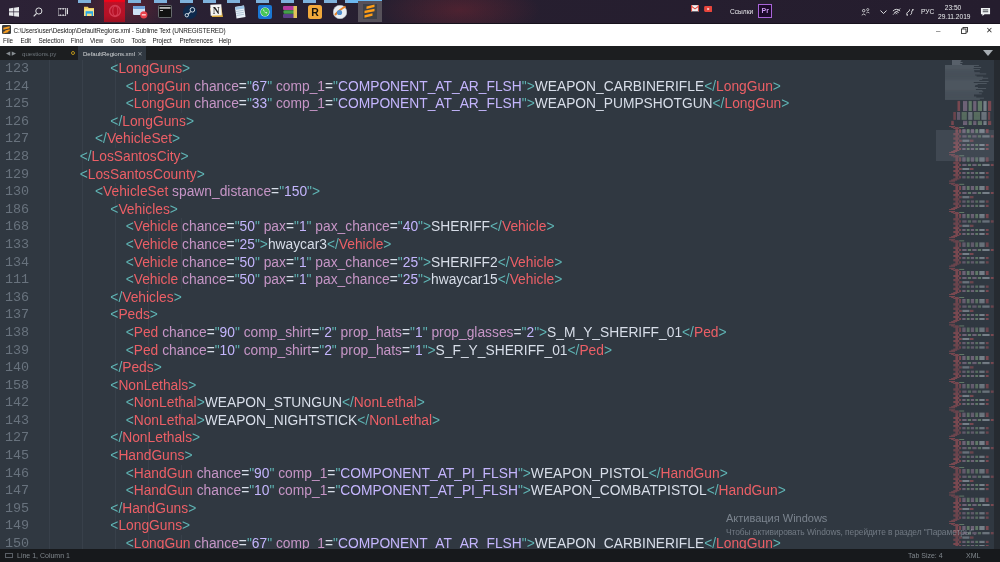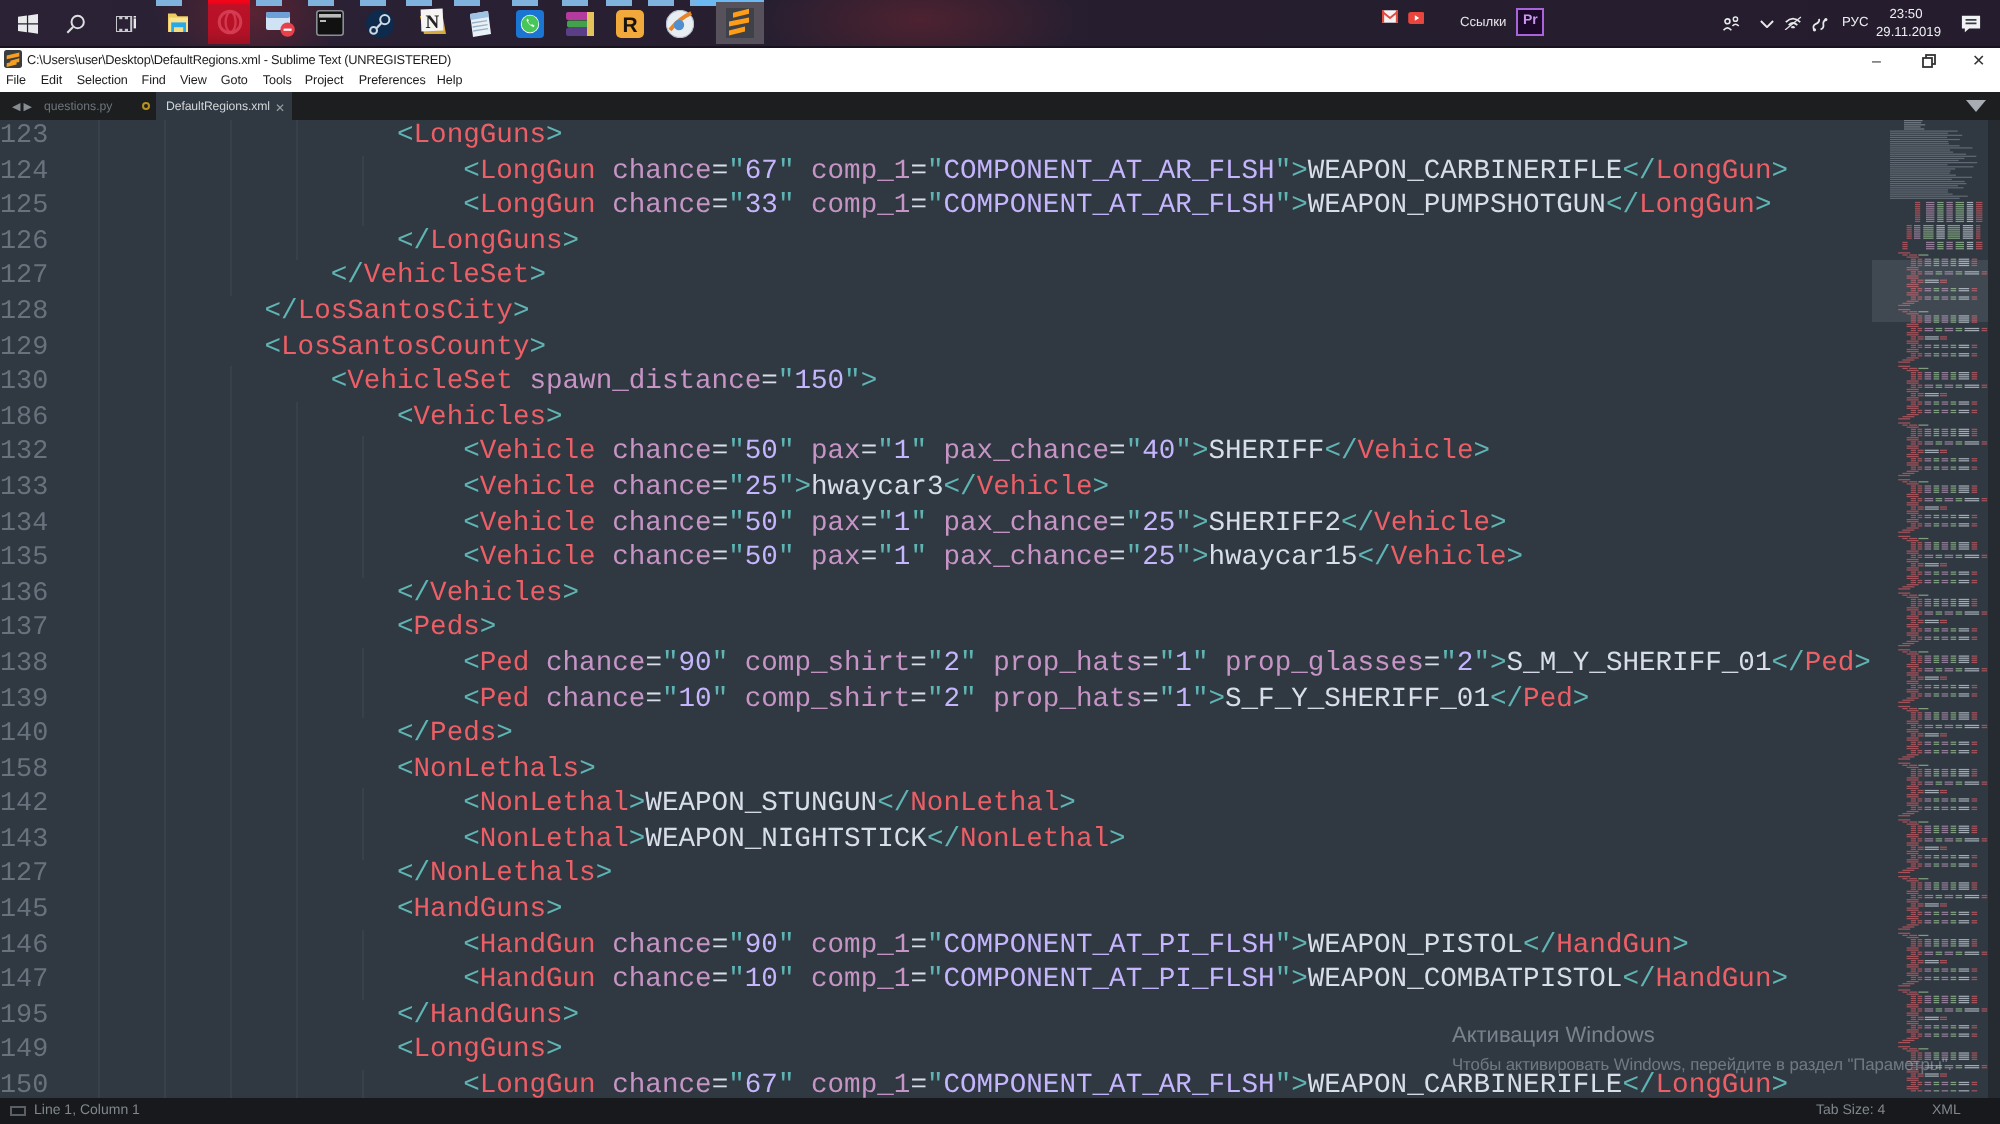--- a/index.html
+++ b/index.html
@@ -13,23 +13,23 @@
 .wbtn{position:absolute;top:26px;color:#333;font-size:8px}
 #tabbar{position:absolute;left:0;top:46px;width:1000px;height:14px;background:#1c1e20}
 #tab1{position:absolute;left:22px;top:49.5px;font-size:6.1px;color:#6f767c}
 #tabdot{position:absolute;left:70.5px;top:50.5px;width:4px;height:4px;border:1px solid #b8921a;border-radius:50%}
 #tab2{position:absolute;left:78px;top:46px;width:68px;height:14px;background:#303841}
 #tab2 span{position:absolute;left:5px;top:3.5px;font-size:6.1px;letter-spacing:-0.05px;color:#d4d7d9;white-space:nowrap}
 #tab2 .x{position:absolute;left:59.5px;top:3.5px;font-size:6px;color:#9aa0a5;letter-spacing:0}
 #tabarrows{position:absolute;left:6px;top:49.5px;font-size:5.5px;color:#878d92;letter-spacing:1.5px}
 #tabmenu{position:absolute;left:983px;top:50px;width:0;height:0;border-left:5.5px solid transparent;border-right:5.5px solid transparent;border-top:6px solid #a7adb2}
 #editor{position:absolute;left:0;top:60px;width:1000px;height:489px;background:#303841}
-#gutter{position:absolute;left:0;top:60px;width:34px;text-align:left;font-family:"Liberation Mono",monospace;font-size:13.4px;color:#68727d}
+#gutter{position:absolute;left:0;top:60px;width:34px;text-align:center;font-family:"Liberation Mono",monospace;font-size:13.4px;color:#68727d}
 .gl{height:17.6px;line-height:17.6px}
-#code{position:absolute;left:66px;top:60px;font-family:Liberation Mono, monospace;font-size:13.8px;white-space:pre}
+#code{position:absolute;left:49px;top:60px;font-family:Liberation Sans, sans-serif;font-size:13.8px;white-space:pre}
 .cl{height:17.6px;line-height:17.3px}
 b{font-weight:normal}
 .p{color:#5fb4b4}.t{color:#ec5f66}.a{color:#c695c6}.s{color:#c4b5fd}.w{color:#d8dee9}
 .ig{position:absolute;width:1px;background:rgba(200,215,230,0.055)}
 #minimap{position:absolute;left:938px;top:59px}
 #mmview{position:absolute;left:936px;top:130px;width:60px;height:31px;background:rgba(210,220,235,0.10)}
 #mmdark{position:absolute;left:994px;top:60px;width:6px;height:489px;background:#262b31}
 #watermark1{position:absolute;left:726px;top:512px;font-size:11px;color:rgba(190,200,210,0.52)}
 #watermark2{position:absolute;left:726px;top:527px;font-size:8.4px;letter-spacing:-0.05px;color:rgba(190,200,210,0.45)}
 #statusbar{position:absolute;left:0;top:549px;width:1000px;height:13px;background:#17191c}
@@ -247,24 +247,24 @@
 <div id="gutter">
 <div class="gl">123</div>
 <div class="gl">124</div>
 <div class="gl">125</div>
 <div class="gl">126</div>
 <div class="gl">127</div>
 <div class="gl">128</div>
 <div class="gl">129</div>
 <div class="gl">130</div>
 <div class="gl">186</div>
-<div class="gl">132</div>
+<div class="gl">168</div>
 <div class="gl">133</div>
 <div class="gl">134</div>
-<div class="gl">135</div>
+<div class="gl">111</div>
 <div class="gl">136</div>
 <div class="gl">137</div>
 <div class="gl">138</div>
 <div class="gl">139</div>
 <div class="gl">140</div>
 <div class="gl">158</div>
 <div class="gl">142</div>
 <div class="gl">143</div>
 <div class="gl">127</div>
 <div class="gl">145</div>

